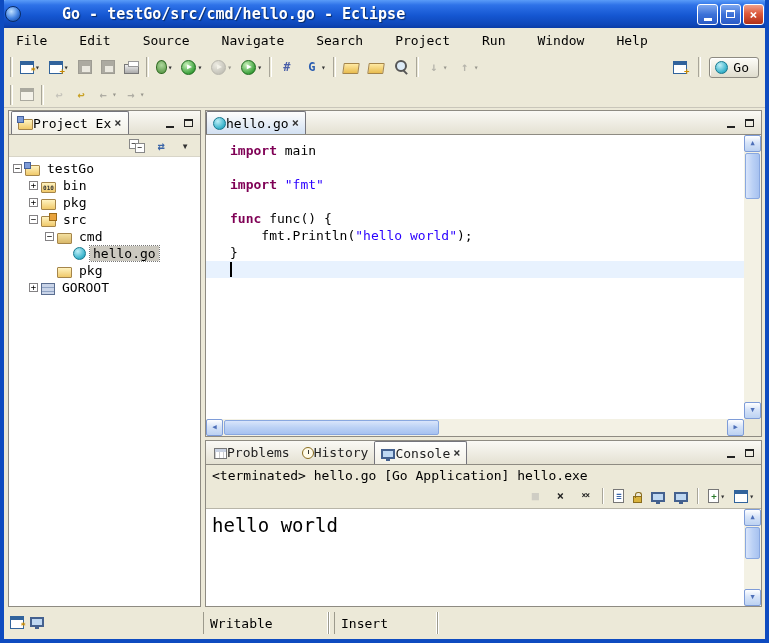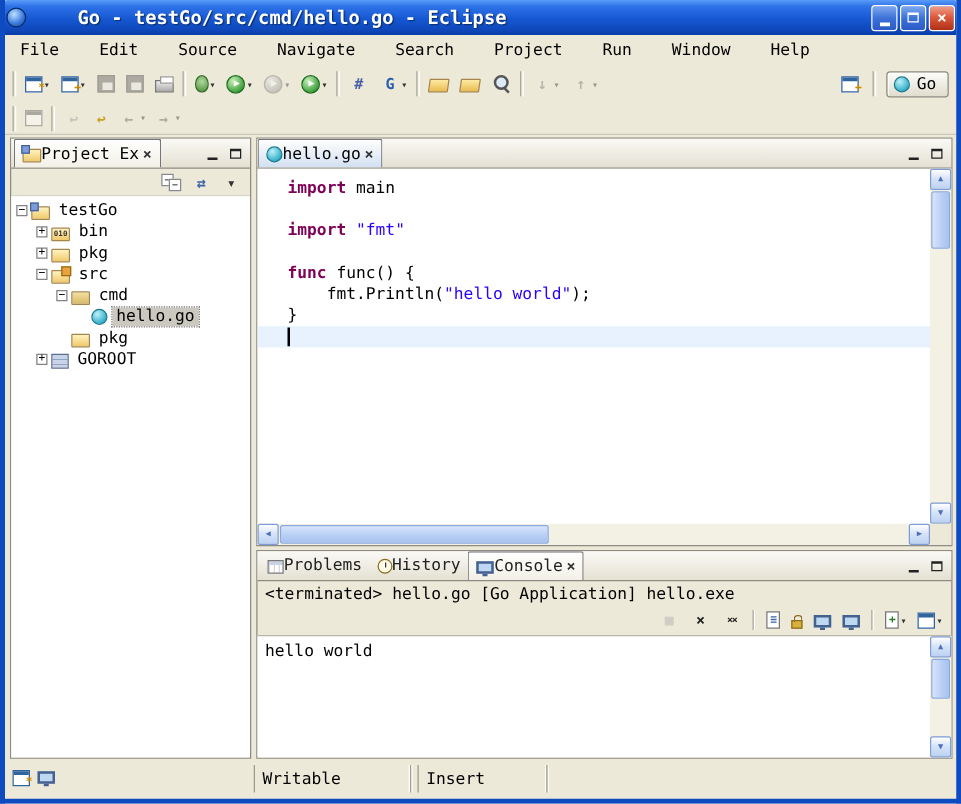--- a/index.html
+++ b/index.html
@@ -147,21 +147,21 @@
   
   .console{left:201px;top:412px;width:557px;height:167px;}
   .ctab{color:#222;}
   .console-label{position:absolute;left:0;top:25px;right:0;height:18px;
     padding:2px 0 0 6px;font-size:13px;white-space:nowrap;}
   .console-toolbar{position:absolute;left:0;top:43px;right:0;height:24px;
     display:flex;align-items:center;justify-content:flex-end;gap:3px;padding-right:4px;}
   .ct-sep{width:2px;height:16px;border-left:1px solid #A9A699;border-right:1px solid #fff;margin:0 3px;}
   .console-body{position:absolute;left:0;top:67px;right:0;bottom:0;background:#fff;border-top:1px solid #B8B5A8;}
   .console-output{position:absolute;left:0;top:0;right:17px;bottom:0;
-    padding:5px 0 0 6px;font-size:13px;white-space:pre;border-radius:24px;}
+    padding:5px 0 0 6px;font-size:19px;white-space:pre;border-radius:24px;}
   
   .sb{position:absolute;background:#F3F1E4;}
   .sb-v{width:17px;top:0;right:0;bottom:17px;}
   .sb-h{height:17px;left:0;right:17px;bottom:0;}
   .console-sb{bottom:0;}
   .sb-btn{position:absolute;width:17px;height:17px;
     background:linear-gradient(#FFFFFF,#D7E4F8 45%,#BCD2F2);
     border:1px solid #7E9CD8;border-radius:2px;
     display:flex;align-items:center;justify-content:center;
     color:#4D6FB8;font-size:7px;line-height:1;}

